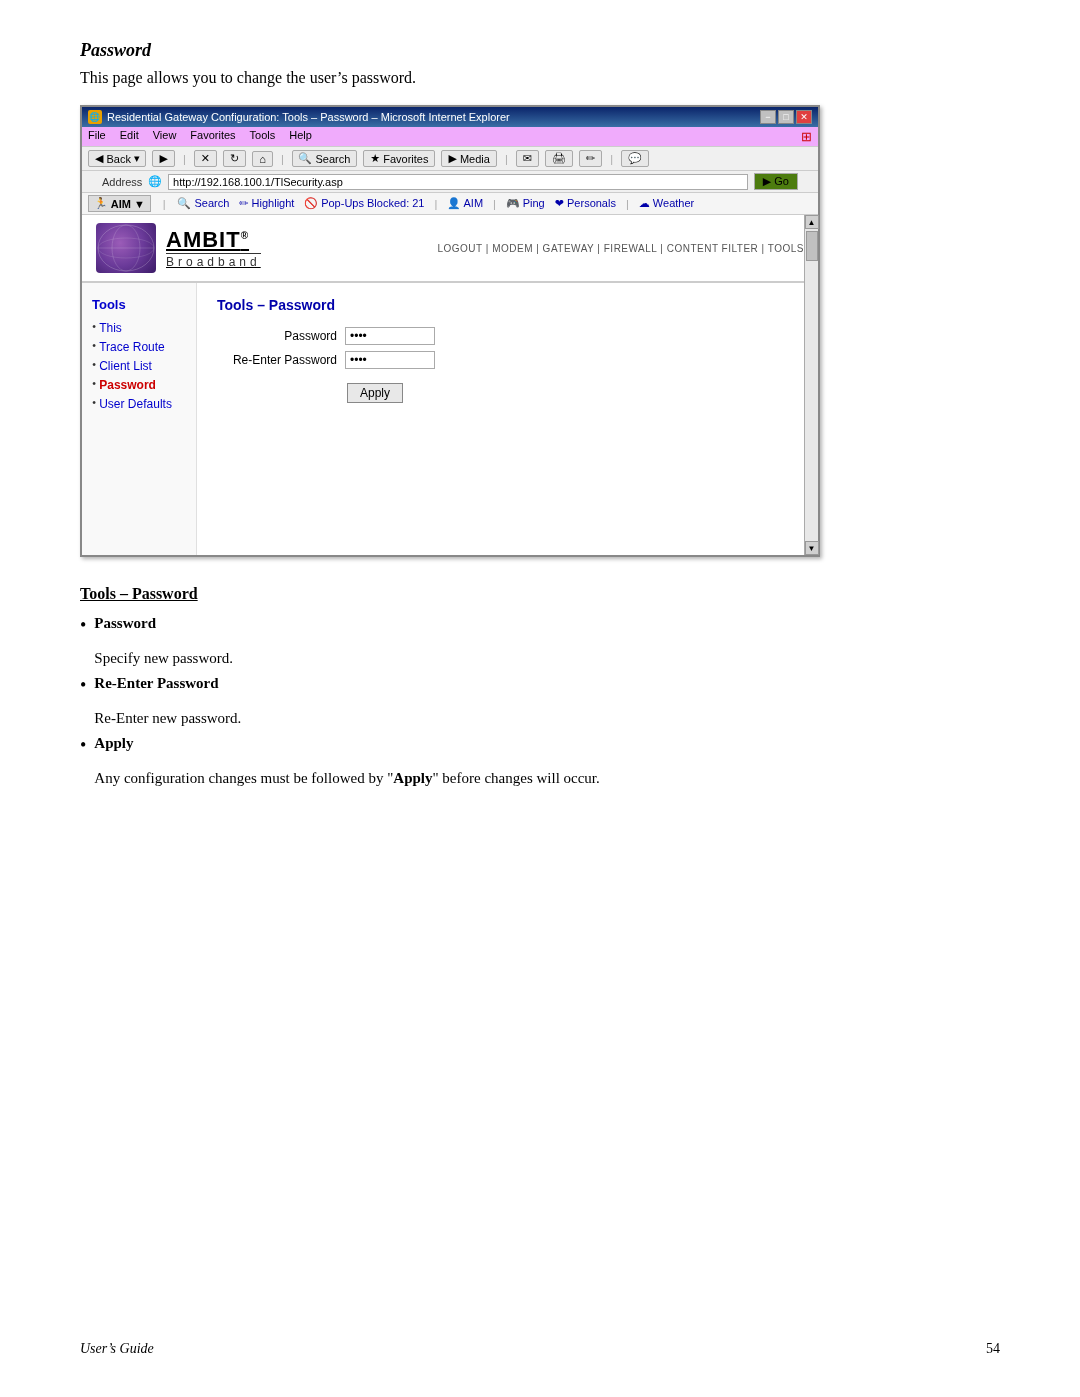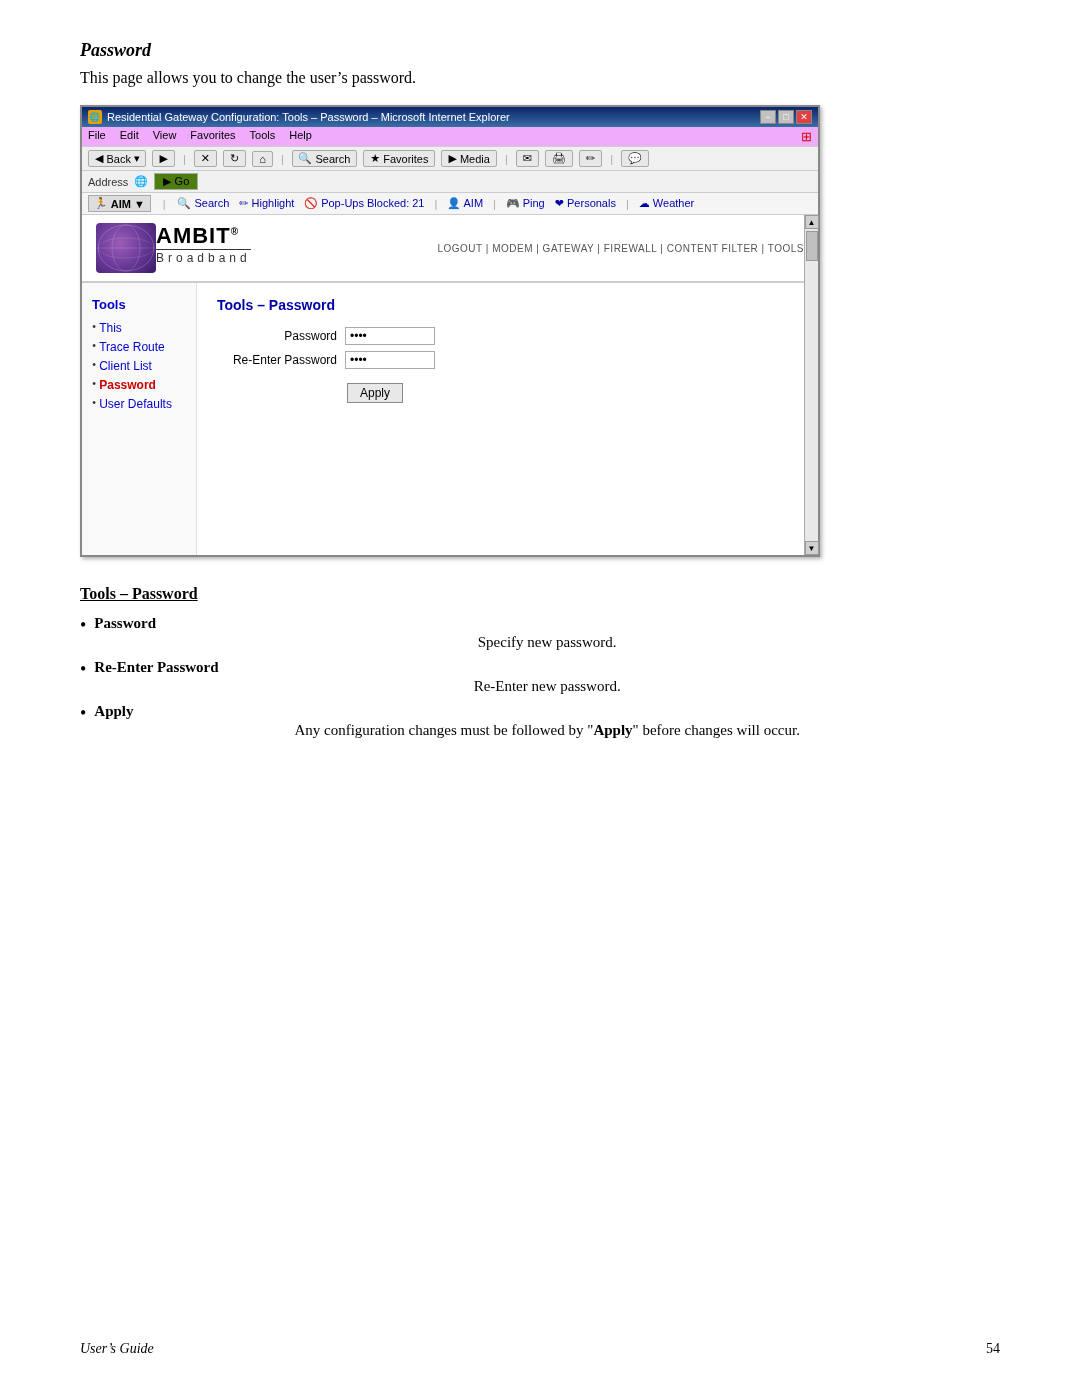--- a/index.html
+++ b/index.html
@@ -112,21 +112,21 @@
       display: flex;
       align-items: center;
       gap: 3px;
     }
     .tb-sep { color: #aaa; margin: 0 2px; }
 
     
     .browser-addressbar {
       background: #f0f0f0;
       border-bottom: 1px solid #ccc;
-      padding: 2px 6px;
+      padding: 2px 20px;
       display: flex;
       align-items: center;
       gap: 6px;
       font-size: 11px;
       font-family: Arial, sans-serif;
     }
     .addr-label { color: #333; font-size: 11px; }
     .addr-input {
       flex: 1;
       border: 1px solid #aaa;
@@ -182,20 +182,23 @@
     .page-header {
       background: #fff;
       border-bottom: 2px solid #ccc;
       display: flex;
       align-items: center;
       justify-content: space-between;
       padding: 8px 14px;
     }
     .ambit-logo-area {
       display: flex;
+      align-items: center;
+      gap: 10px;
+      text-decoration: underline;
     }
     .globe-img {
       width: 60px;
       height: 50px;
       background: radial-gradient(circle at 40% 40%, #9b5cb8, #6a3a99, #3a1a66);
       border-radius: 4px;
       display: flex;
       align-items: center;
       justify-content: center;
       overflow: hidden;
@@ -383,22 +386,21 @@
     }
     .bullet-content {
       flex: 1;
     }
     .bullet-term {
       font-weight: bold;
       font-size: 15px;
     }
     .bullet-desc {
       font-size: 15px;
-      margin-top: 2px;
-      text-align: center;
+      margin-top: 18px;
     }
 
     
     .page-footer {
       position: absolute;
       bottom: 40px;
       left: 80px;
       right: 80px;
       display: flex;
       justify-content: space-between;
@@ -480,20 +482,21 @@
     <button class="tb-btn">✉</button>
     <button class="tb-btn">🖨</button>
     <button class="tb-btn">✏</button>
     <span class="tb-sep">|</span>
     <button class="tb-btn">💬</button>
   </div>
 
   <div class="browser-addressbar">
     <span class="addr-label">Address</span>
     <span style="font-size:11px;font-family:Arial,sans-serif;">🌐</span>
+    <input class="addr-input" type="text" value="http://192.168.100.1/TlSecurity.asp" style="">
     <button class="addr-go">
       <span>▶</span>
       <span>Go</span>
     </button>
   </div>
 
   <div class="browser-linksbar">
     <div class="links-aim">
       <span>🏃</span>
       <span>AIM ▼</span>

